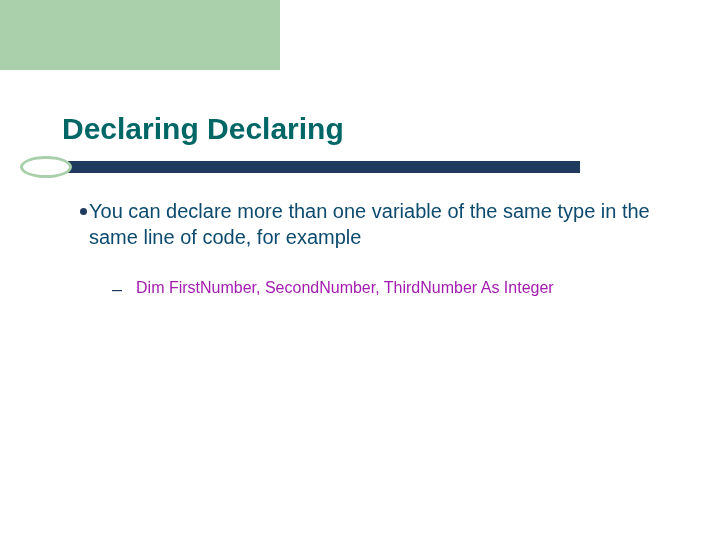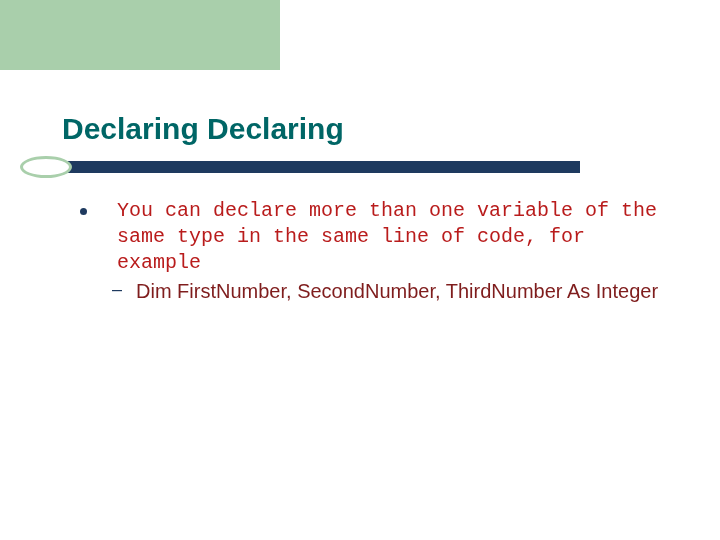--- a/index.html
+++ b/index.html
@@ -64,44 +64,43 @@
   }
   .dot {
     width: 7px;
     height: 7px;
     border-radius: 50%;
     background: #1e3a5f;
     margin-top: 10px;
     flex-shrink: 0;
   }
   .bullet-1-text {
-    margin-left: 30px;
+    margin-left: 2px;
     font-size: 20px;
-    color: #b91c1c;
+    color: #0c4a6e;
     line-height: 1.3;
-    font-family: Liberation Mono, monospace;
   }
   .bullet-2 {
     position: absolute;
     top: 278px;
     left: 112px;
     width: 560px;
     display: flex;
     align-items: flex-start;
   }
   .dash {
     font-size: 18px;
     color: #1e3a5f;
     line-height: 1.3;
     flex-shrink: 0;
   }
   .bullet-2-text {
     margin-left: 14px;
-    font-size: 20px;
-    color: #7f1d1d;
+    font-size: 16px;
+    color: #a21caf;
     line-height: 1.3;
   }
 </style>
 </head>
 <body>
 
 <div class="corner-accent"></div>
 
 <h1 class="title">Declaring Declaring</h1>
 

